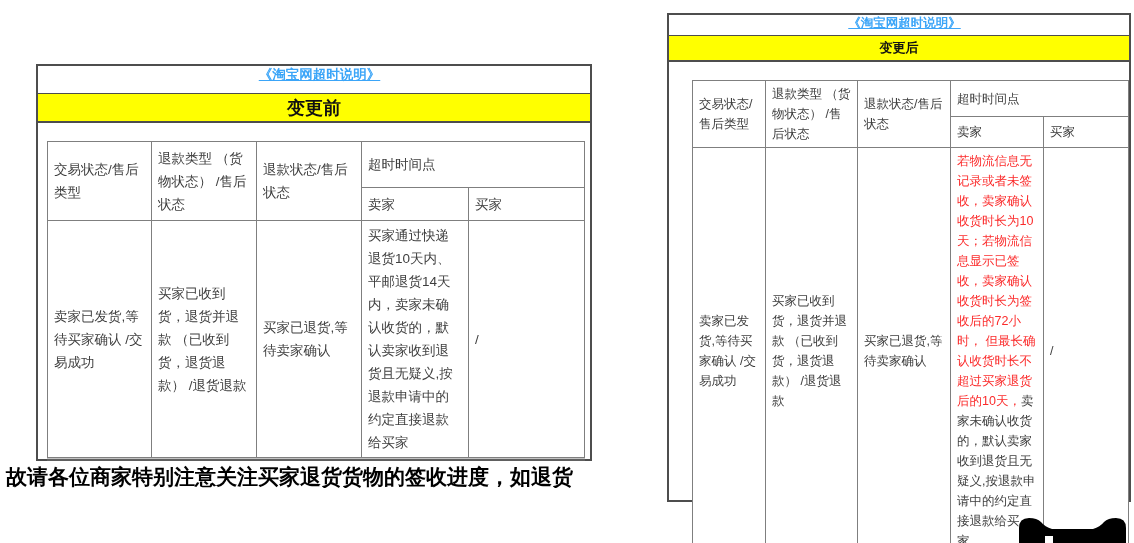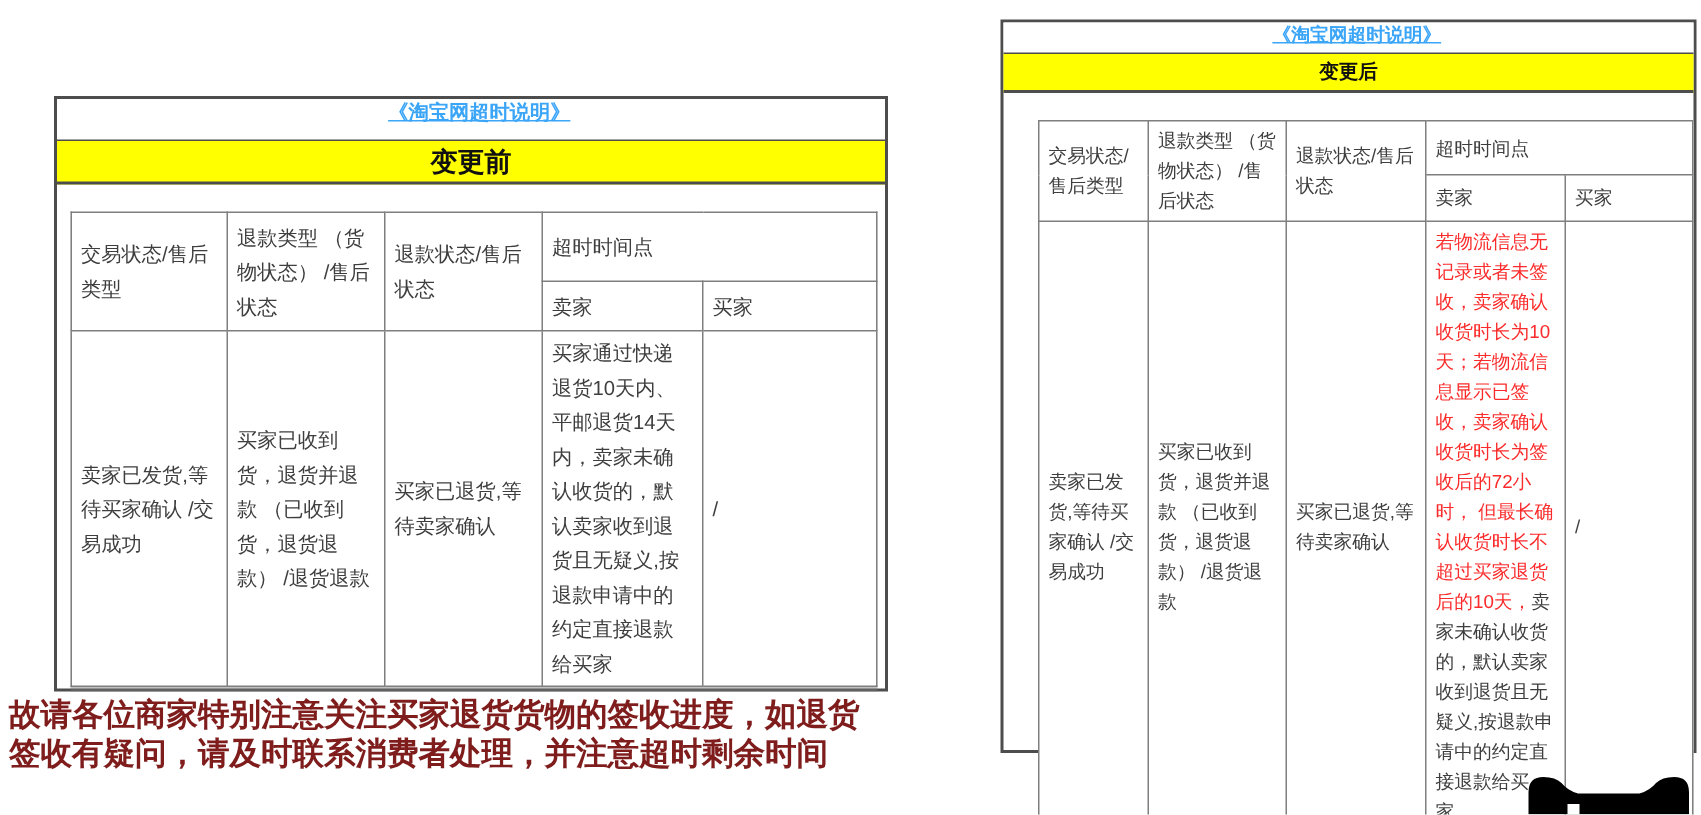--- a/index.html
+++ b/index.html
@@ -70,21 +70,21 @@
   .card-left  tr.dr  { height: 212px; }
 
   .card-right tr.hr1 { height: 32px; }
   .card-right tr.hr2 { height: 26px; }
   .card-right tr.dr  { height: 344px; }
 
   
   .notice {
     position: absolute;
     left: 6px; top: 464px;
-    color: #7f1d1d;
+    color: #000000;
     font-size: 21px;
     font-weight: bold;
     line-height: 26px;
     white-space: nowrap;
   }
 
   
   .deco {
     position: absolute;
     left: 1018px; top: 516px;
@@ -163,19 +163,18 @@
         <td><span style="color: rgb(251, 43, 43);">若物流信息无记录或者未签收，卖家确认收货时长为10天；若物流信息显示已签收，卖家确认收货时长为签收后的72小时， 但最长确认收货时长不超过买家退货后的10天，</span><span style="color: rgb(62, 62, 62);">卖家未确认收货的，默认卖家收到退货且无疑义,按退款申请中的约定直接退款给买家。</span></td>
         <td>/</td>
       </tr>
     </tbody>
       </table>
   </div>
 </div>
 
 <div class="notice">
   <div>故请各位商家特别注意关注买家退货货物的签收进度，如退货</div>
-  <div>签收有疑问，请及时联系消费者处理，并注意超时剩余时间</div>
 </div>
 
 <svg class="deco" viewBox="0 0 109 27" aria-hidden="true">
   <path d="M1 27 V12 Q1 2 11 2 Q19 2 23 6 Q27 11 34 13 H75 Q82 11 86 6 Q90 2 98 2 Q108 2 108 12 V27 Z" fill="#000000"></path>
   <rect x="27" y="20" width="8" height="7" fill="#ffffff"></rect>
 </svg>
 
 </body></html>

